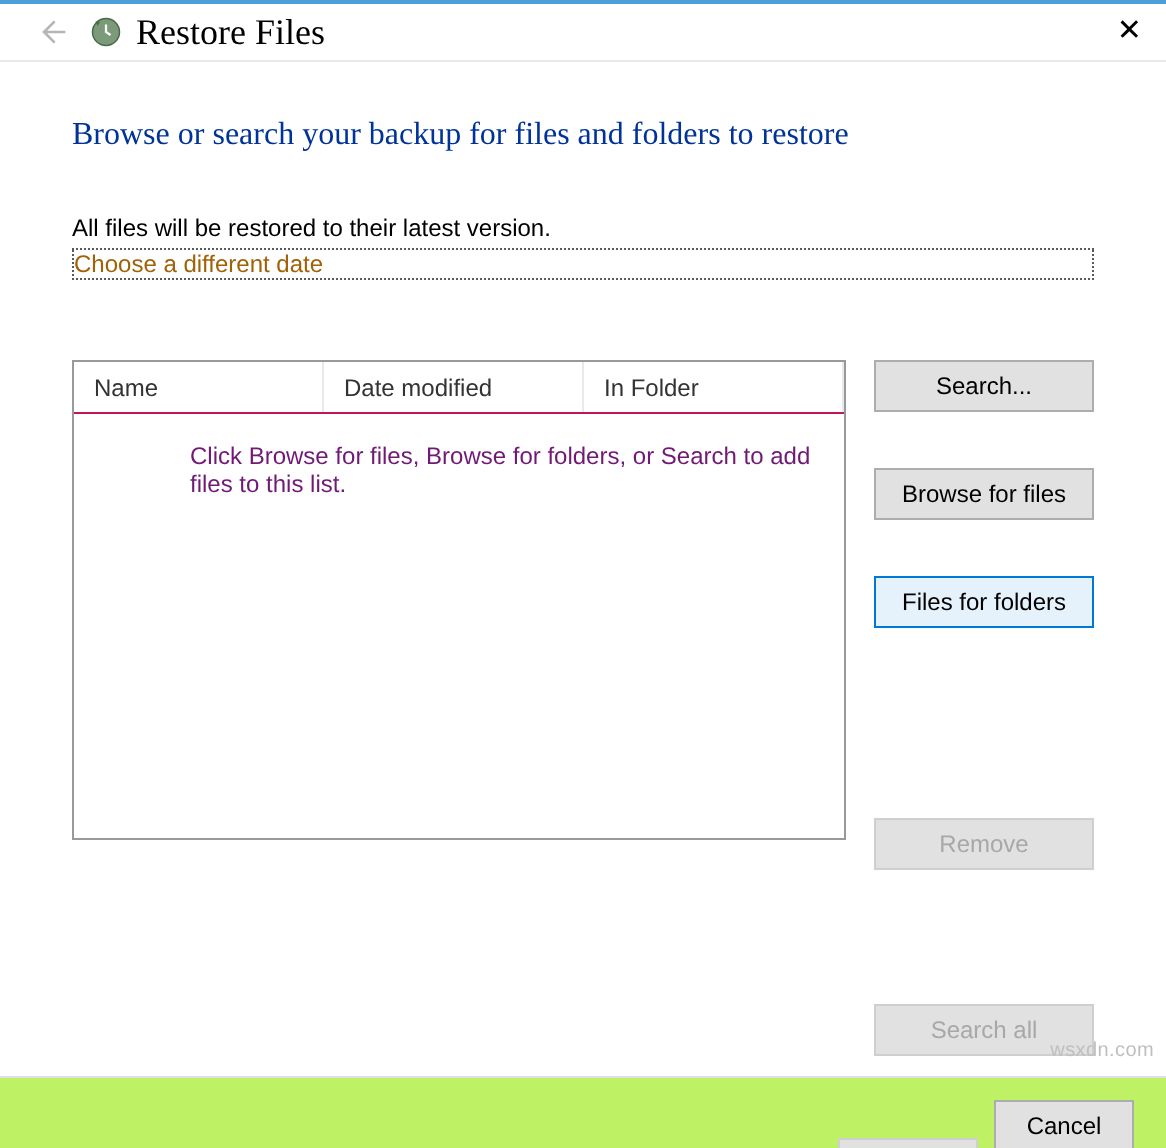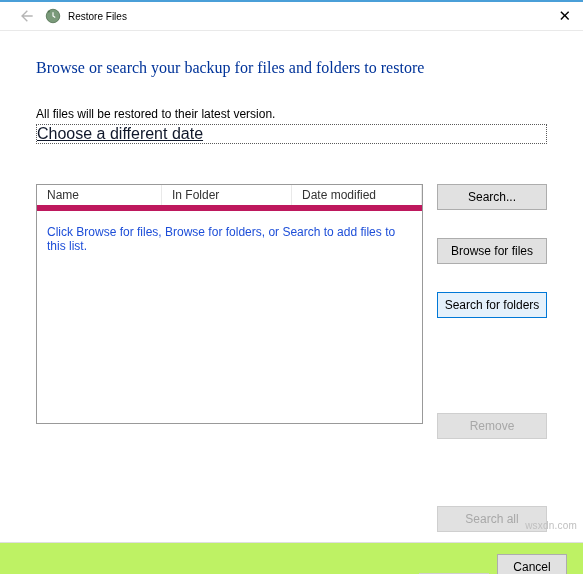--- a/index.html
+++ b/index.html
@@ -52,45 +52,45 @@
       margin-left: 8px;
       margin-right: 4px;
     }
     .back-arrow svg { width: 16px; height: 16px; }
     .title-icon {
       width: 18px;
       height: 18px;
       margin-right: 6px;
     }
     .title-text {
-      font-size: 10px;
-      color: #000;
+      font-size: 18px;
+      color: #000;
+      font-family: Liberation Serif, serif;
     }
     .content {
       flex: 1;
       padding: 28px 36px 10px 36px;
       display: flex;
       flex-direction: column;
     }
     .heading {
       color: #003399;
       font-size: 16px;
       font-weight: 400;
       margin-bottom: 30px;
       font-family: Liberation Serif, serif;
     }
     .info-text {
       font-size: 12px;
       color: #000;
       margin-bottom: 3px;
     }
     .link {
-      color: #0f172a;
-      text-decoration: underline;
-      font-size: 16px;
+      color: #a16207;
+      font-size: 12px;
       cursor: pointer;
       display: inline-block;
       border: 1px dotted #5a5a5a;
       padding: 0 0px;
     }
     .middle-area {
       margin-top: 40px;
       display: flex;
       gap: 14px;
       flex: 1;
@@ -100,41 +100,42 @@
       border: 1px solid #999;
       height: 240px;
       background: #fff;
       display: flex;
       flex-direction: column;
     }
     .list-header {
       display: flex;
       height: 26px;
       align-items: flex-start;
-      border-bottom: 6px solid #be185d;
+      border-bottom: 1px solid #be185d;
     }
     .list-header .col {
       padding: 0 10px;
       font-size: 12px;
       color: #333;
       border-right: 1px solid #e9e9e9;
       height: 100%;
       display: flex;
       align-items: center;
     }
     .col-name { width: 125px; }
     .col-folder { width: 130px; }
     .col-date { flex: 1; border-right: none; }
     .list-body {
       flex: 1;
       padding: 14px 10px;
     }
     .placeholder-text {
-      color: #1d4ed8;
-      font-size: 12px;
+      color: #701a75;
+      font-size: 12px;
+      margin-left: 48px;
     }
     .side-buttons {
       width: 110px;
       display: flex;
       flex-direction: column;
       gap: 28px;
     }
     .wbtn {
       height: 26px;
       background: #e1e1e1;
@@ -202,32 +203,32 @@
 
   <div class="content">
     <div class="heading">Browse or search your backup for files and folders to restore</div>
     <div class="info-text">All files will be restored to their latest version.</div>
     <a class="link">Choose a different date</a>
 
     <div class="middle-area">
       <div class="list-box">
         <div class="list-header">
           <div class="col col-name">Name</div>
+          <div class="col col-date">Date modified</div>
           <div class="col col-folder">In Folder</div>
-          <div class="col col-date">Date modified</div>
         </div>
         <div class="list-body">
           <div class="placeholder-text">Click Browse for files, Browse for folders, or Search to add files to this list.</div>
         </div>
       </div>
 
       <div class="side-buttons">
         <button class="wbtn">Search...</button>
         <button class="wbtn">Browse for files</button>
-        <button class="wbtn focused">Search for folders</button>
+        <button class="wbtn focused">Files for folders</button>
         <div class="side-spacer"></div>
         <button class="wbtn" disabled="">Remove</button>
         <button class="wbtn" disabled="">Search all</button>
       </div>
     </div>
   </div>
 
   <div class="footer">
     <button class="wbtn" disabled="">Next</button>
     <button class="wbtn">Cancel</button>

